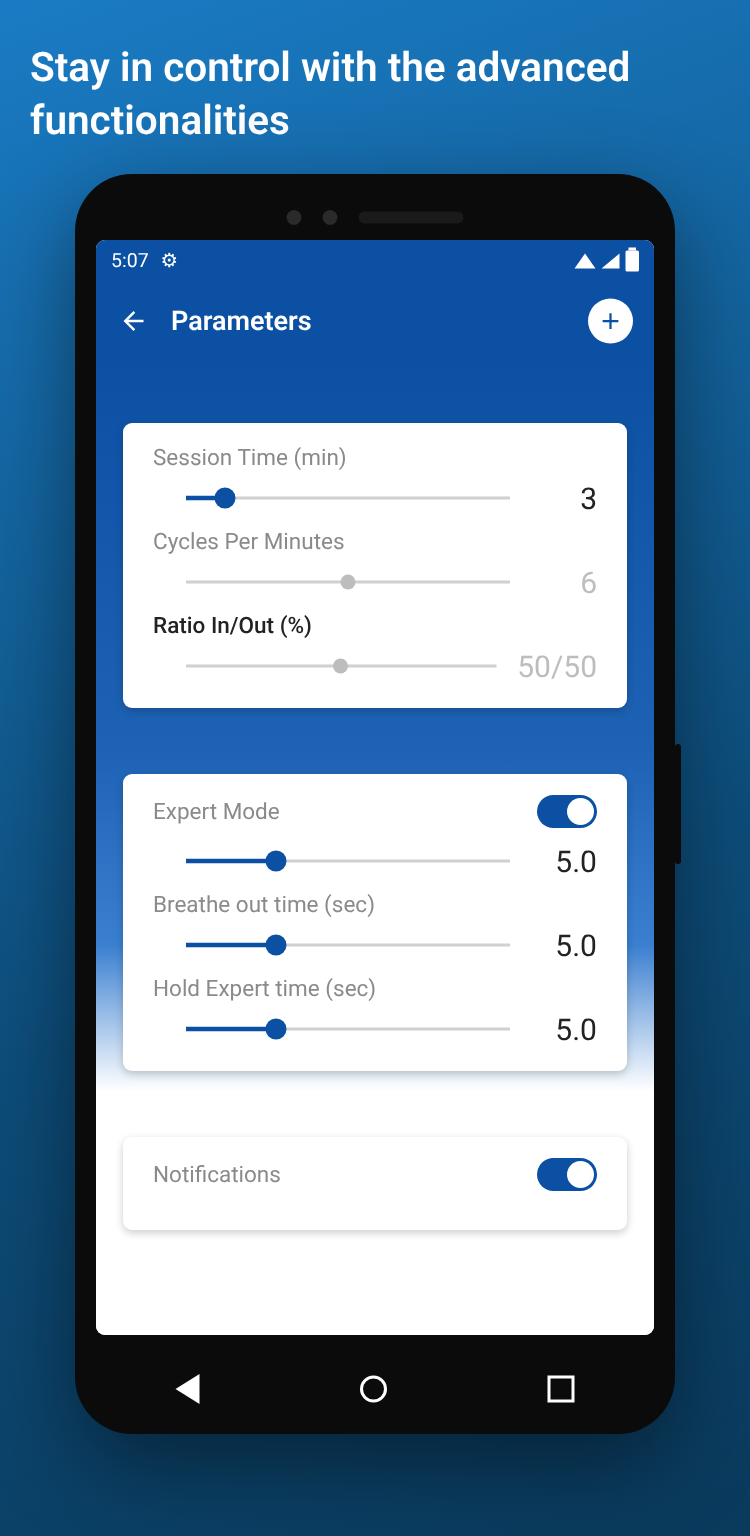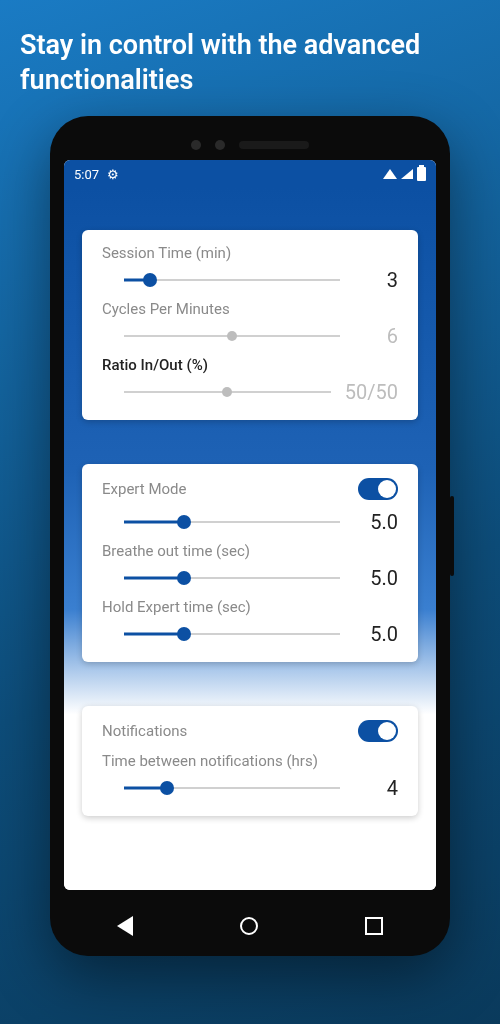--- a/index.html
+++ b/index.html
@@ -201,20 +201,33 @@
         <span>5:07</span>
         <span class="gear-mini">⚙</span>
       </div>
       <div class="right">
         <span class="wifi-tri"></span>
         <span class="sig-tri"></span>
         <span class="batt"></span>
       </div>
     </div>
 
+    <div class="appbar">
+      <span class="back-arrow">
+        <svg width="22" height="20" viewBox="0 0 24 24" fill="#fff">
+            <path d="M20 11H7.8l5.6-5.6L12 4l-8 8 8 8 1.4-1.4L7.8 13H20z"></path>
+          </svg>
+      </span>
+      <span class="title">Parameters</span>
+      <span class="add-fab">
+        <svg width="18" height="18" viewBox="0 0 24 24" fill="#0c50a3">
+            <path d="M19 13h-6v6h-2v-6H5v-2h6V5h2v6h6z"></path>
+          </svg>
+      </span>
+    </div>
 
     <div class="content">
 
       <div class="card">
         <div class="param-row">
           <div class="param-label">Session Time (min)</div>
           <div class="param-body">
             <div class="slider small-indent">
               <div class="slider-track"></div>
               <div class="slider-fill" style="width:12%"></div>
@@ -281,31 +294,20 @@
             </div>
             <div class="param-value">5.0</div>
           </div>
         </div>
       </div>
 
       <div class="card">
         <div class="toggle-row">
           <div class="param-label">Notifications</div>
           <div class="toggle"></div>
-        </div>
-        <div class="param-row" style="margin-bottom:0">
-          <div class="param-label">Time between notifications (hrs)</div>
-          <div class="param-body">
-            <div class="slider small-indent">
-              <div class="slider-track"></div>
-              <div class="slider-fill" style="width:20%"></div>
-              <div class="slider-thumb" style="left:20%"></div>
-            </div>
-            <div class="param-value">4</div>
-          </div>
         </div>
       </div>
 
     </div>
   </div>
 
   <div class="navbar">
     <span class="nav-tri"></span>
     <span class="nav-circ"></span>
     <span class="nav-sq"></span>

